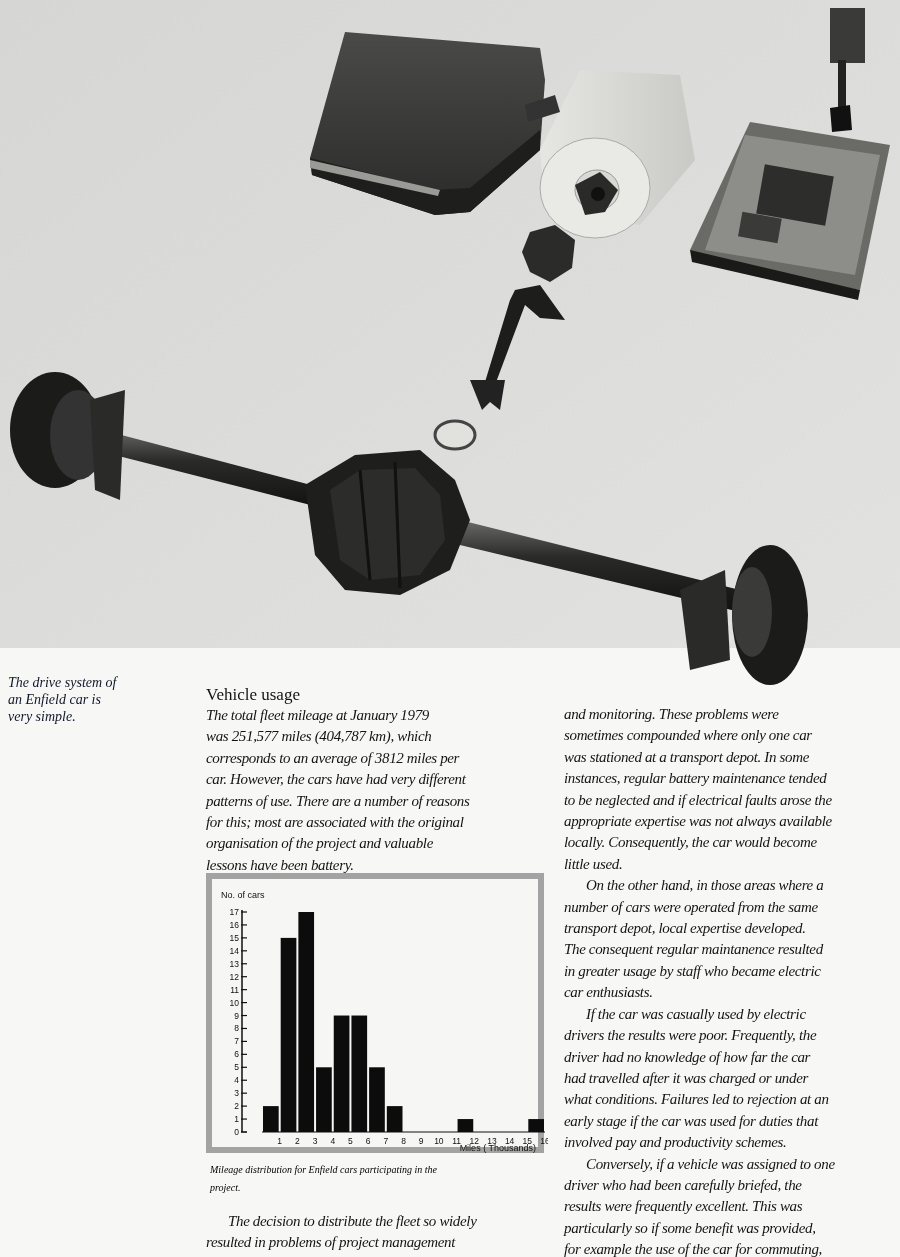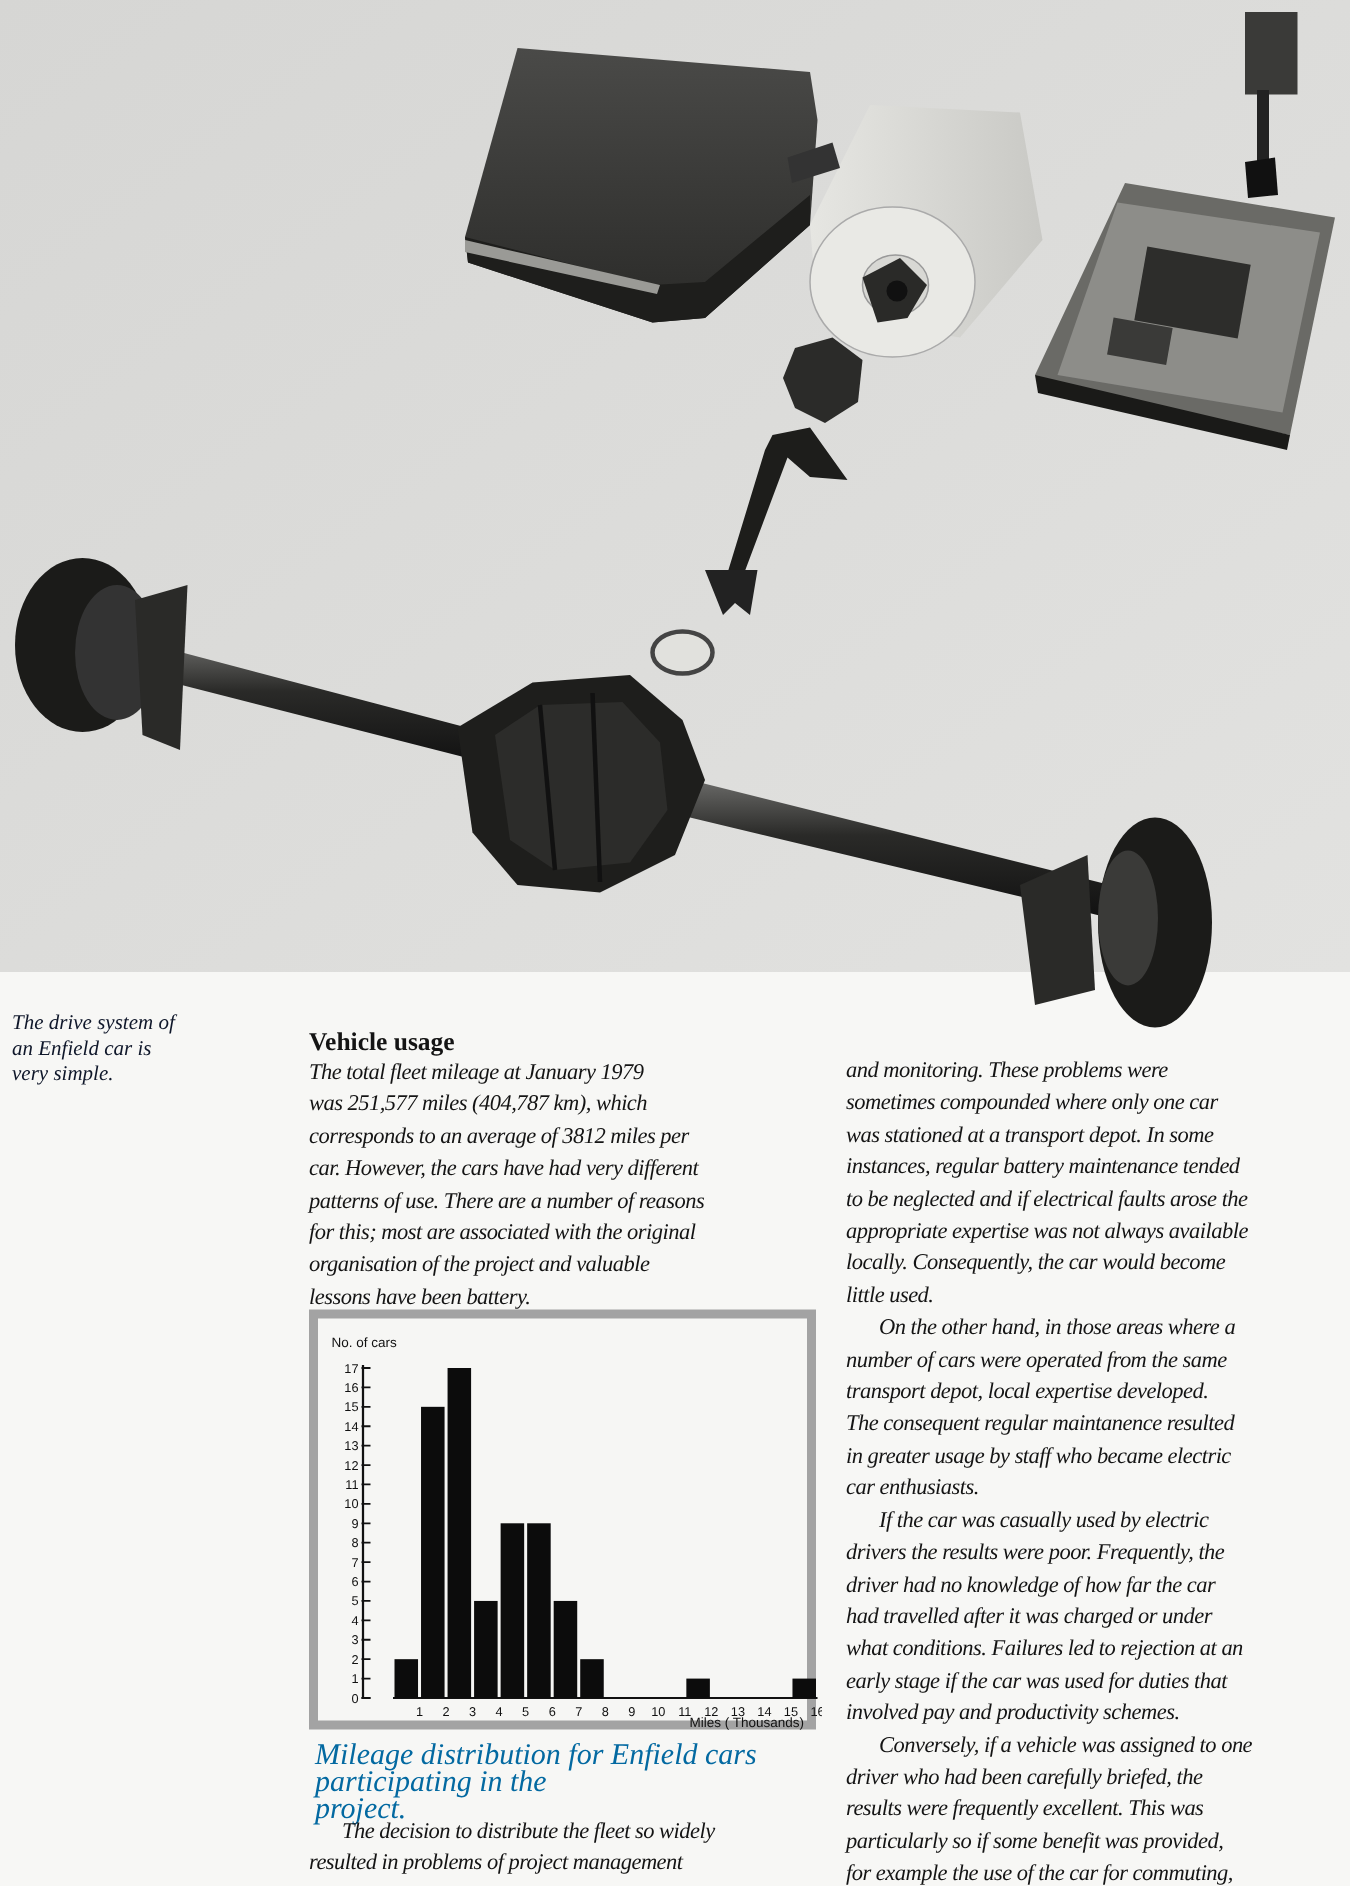--- a/index.html
+++ b/index.html
@@ -14,34 +14,34 @@
     }
     .photo svg { display: block; }
     .side-caption {
       position: absolute; left: 8px; top: 674px; width: 150px;
       font-style: italic; font-size: 14px; line-height: 17px; color: #0f172a;
     }
     .col-left {
       position: absolute; left: 206px; top: 685px; width: 345px;
     }
     .heading {
-      font-weight: bold; font-size: 17px; line-height: 20px; margin: 0;
+      font-weight: normal; font-size: 17px; line-height: 20px; margin: 0;
     }
     .body-text {
       font-size: 15px; line-height: 21.4px; margin: 0; letter-spacing: -0.35px; font-style: italic;
     }
     .indent { text-indent: 22px; }
     .chart-box {
       position: absolute; left: 206px; top: 873px; width: 338px; height: 280px;
       border: 6px solid #a3a3a3; background: #f6f6f4; box-sizing: border-box;
     }
     .chart-box svg { display: block; }
     .chart-caption {
       position: absolute; left: 210px; top: 1161px; width: 345px;
-      font-style: italic; font-size: 20px; line-height: 18px; color: #0369a1;
+      font-style: italic; font-size: 10px; line-height: 18px; color: #000000;
     }
     .col-left-bottom {
       position: absolute; left: 206px; top: 1211px; width: 350px;
     }
     .col-right {
       position: absolute; left: 564px; top: 704px; width: 340px;
     }
     .col-right p { margin: 0; }
   </style>
 </head>

